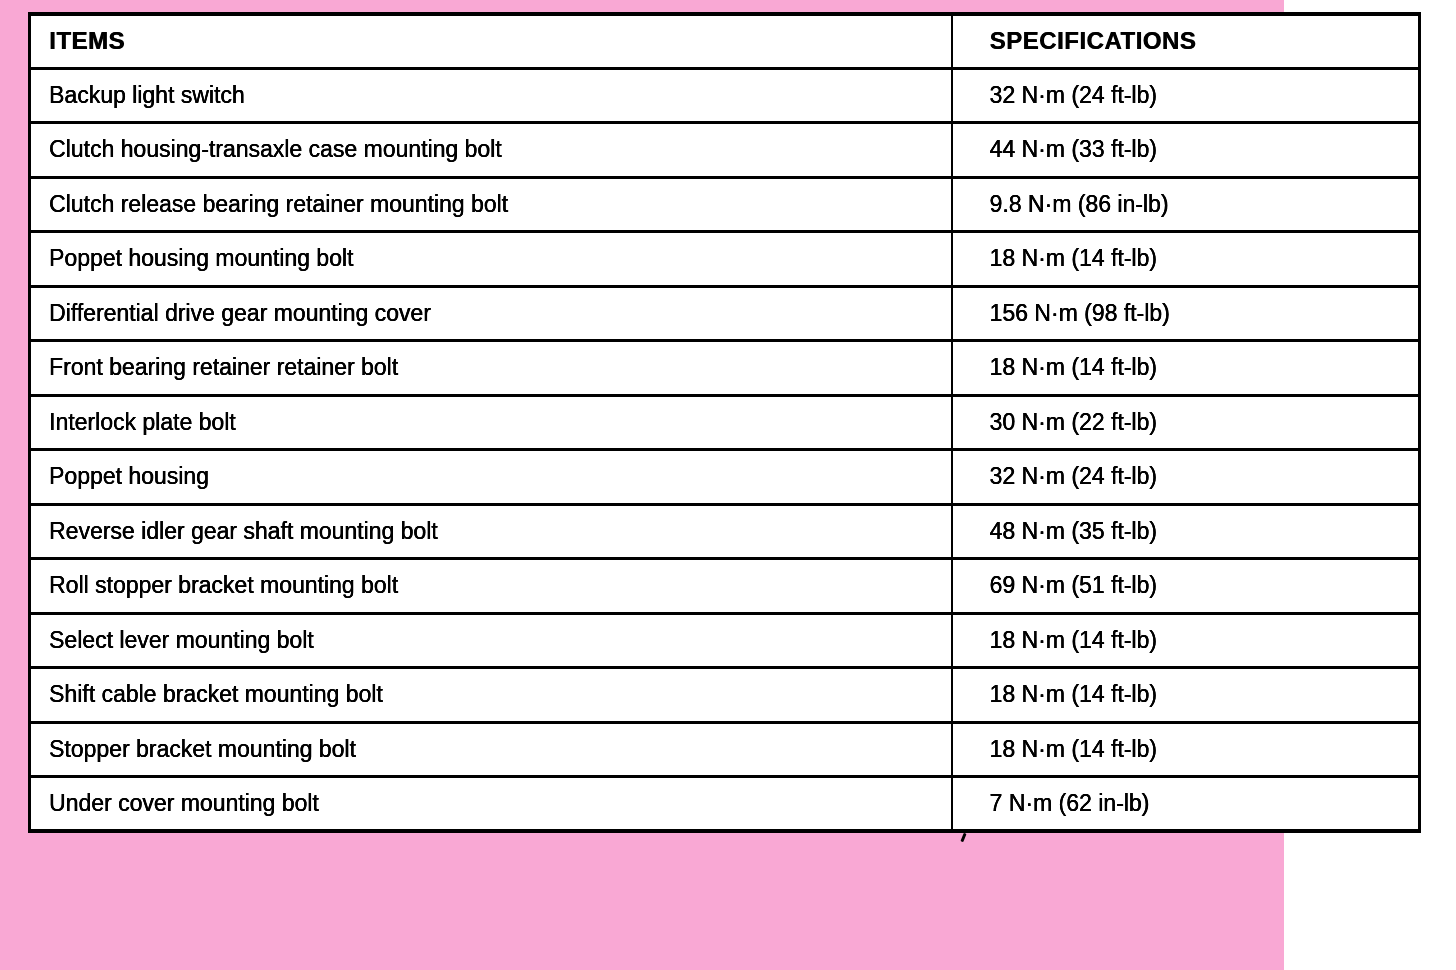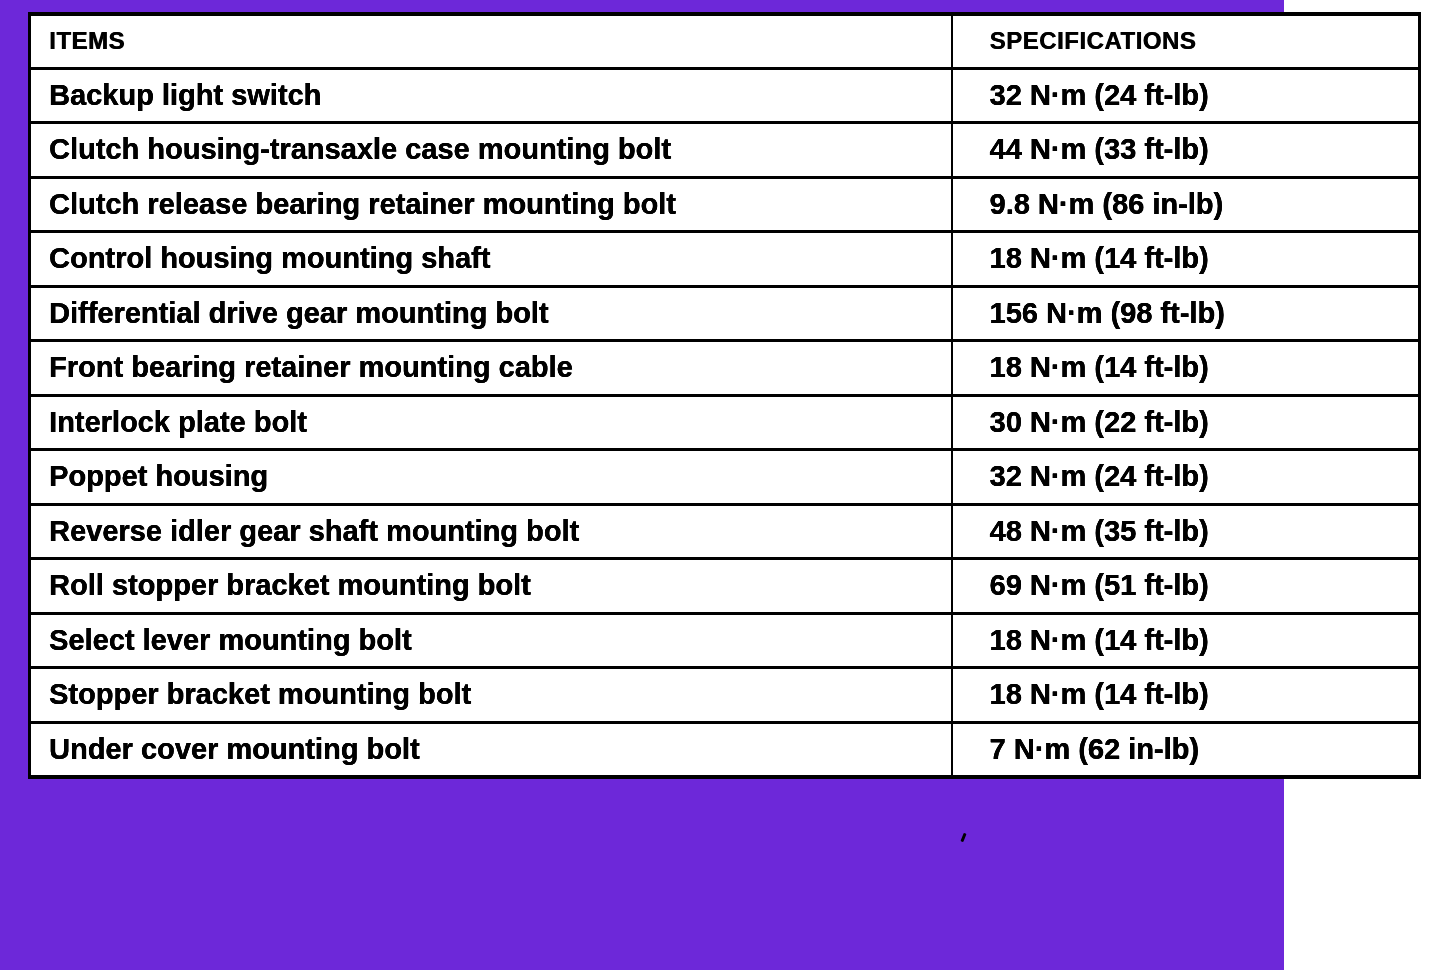--- a/index.html
+++ b/index.html
@@ -10,21 +10,21 @@
     background: #ffffff;
     font-family: "Liberation Sans", sans-serif;
     color: #000000;
     overflow: hidden;
   }
 
   .page {
     position: relative;
     width: 1284px;
     height: 970px;
-    background: #6d28d9;
+    background: #f9a8d4;
   }
 
   table.spec-table {
     position: absolute;
     left: 28px;
     top: 12px;
     width: 1390px;
     border-collapse: collapse;
     table-layout: fixed;
     background: #ffffff;
@@ -62,22 +62,22 @@
     border-top: none;
     font-size: 24px;
     font-weight: bold;
     letter-spacing: 0.5px;
     
     text-shadow: 0.6px 0 0 #000;
   }
 
   table.spec-table tbody td {
     height: 54.5px;
-    font-size: 29px;
-    font-weight: bold;
+    font-size: 23px;
+    font-weight: normal;
     
     text-shadow: 0.35px 0 0 #000, 0 0.25px 0 #000;
   }
 
   
   .scan-artifact {
     position: absolute;
     left: 962px;
     top: 833px;
     width: 3px;
@@ -111,29 +111,29 @@
         </tr>
         <tr>
           <td>Clutch housing-transaxle case mounting bolt</td>
           <td>44 N·m (33 ft-lb)</td>
         </tr>
         <tr>
           <td>Clutch release bearing retainer mounting bolt</td>
           <td>9.8 N·m (86 in-lb)</td>
         </tr>
         <tr>
-          <td>Control housing mounting shaft</td>
+          <td>Poppet housing mounting bolt</td>
           <td>18 N·m (14 ft-lb)</td>
         </tr>
         <tr>
-          <td>Differential drive gear mounting bolt</td>
+          <td>Differential drive gear mounting cover</td>
           <td>156 N·m (98 ft-lb)</td>
         </tr>
         <tr>
-          <td>Front bearing retainer mounting cable</td>
+          <td>Front bearing retainer retainer bolt</td>
           <td>18 N·m (14 ft-lb)</td>
         </tr>
         <tr>
           <td>Interlock plate bolt</td>
           <td>30 N·m (22 ft-lb)</td>
         </tr>
         <tr>
           <td>Poppet housing</td>
           <td>32 N·m (24 ft-lb)</td>
         </tr>
@@ -143,20 +143,24 @@
         </tr>
         <tr>
           <td>Roll stopper bracket mounting bolt</td>
           <td>69 N·m (51 ft-lb)</td>
         </tr>
         <tr>
           <td>Select lever mounting bolt</td>
           <td>18 N·m (14 ft-lb)</td>
         </tr>
         <tr>
+          <td>Shift cable bracket mounting bolt</td>
+          <td>18 N·m (14 ft-lb)</td>
+        </tr>
+        <tr>
           <td>Stopper bracket mounting bolt</td>
           <td>18 N·m (14 ft-lb)</td>
         </tr>
         <tr>
           <td>Under cover mounting bolt</td>
           <td>7 N·m (62 in-lb)</td>
         </tr>
       </tbody>
   </table>
 

